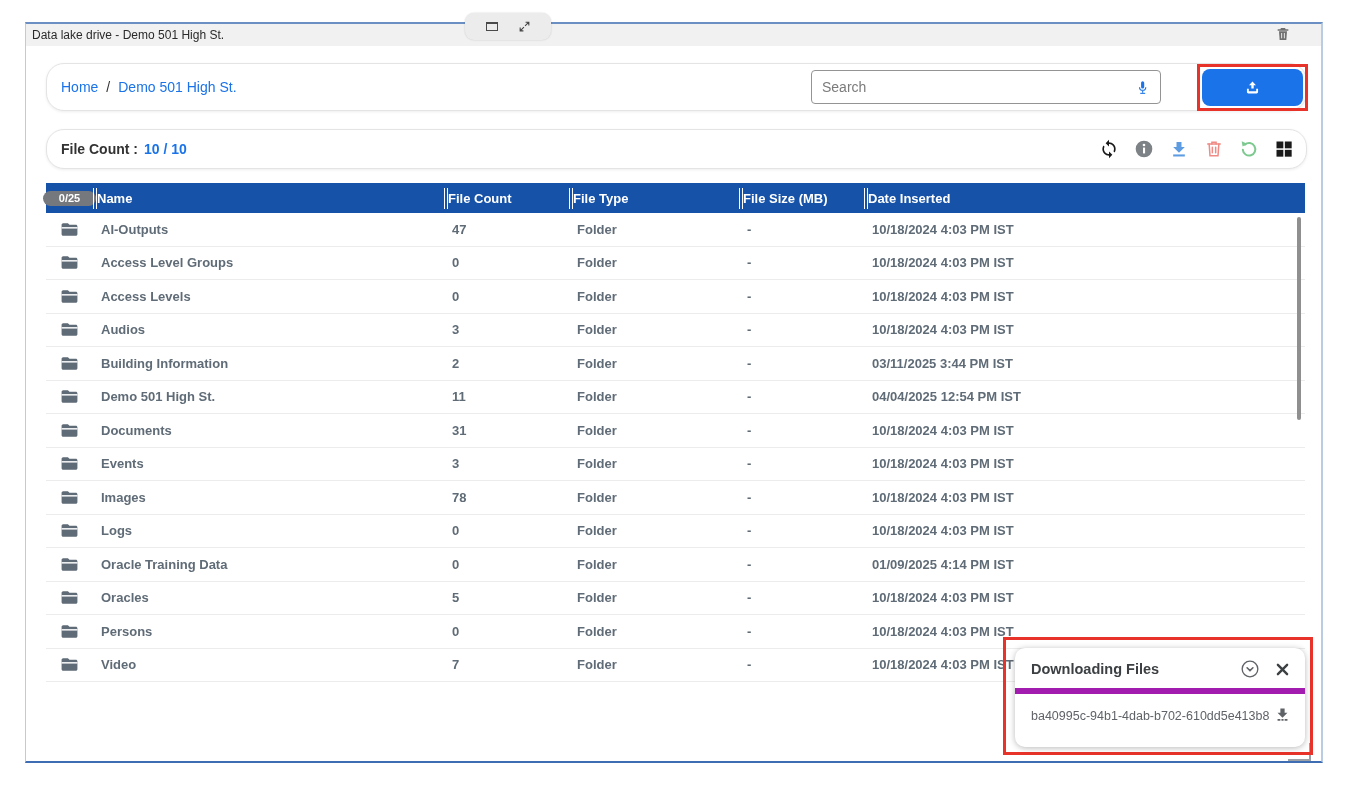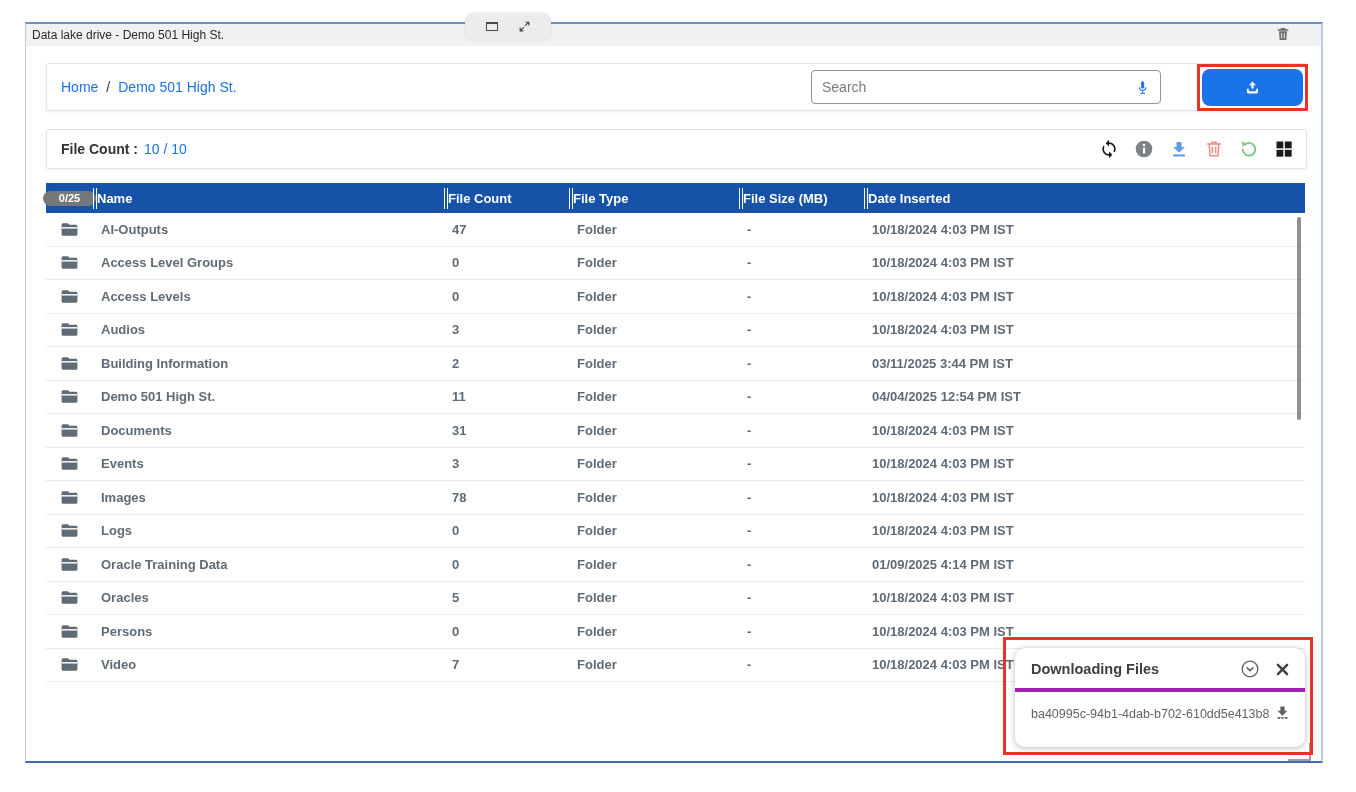--- a/index.html
+++ b/index.html
@@ -14,39 +14,39 @@
   .titlebar { height:22px; background:#f1f1f1; display:flex; align-items:center;
               font-size:12px; color:#2a2a2a; padding-left:6px; position:relative; }
   .titlebar .win-trash { position:absolute; right:30px; top:2px; width:16px; height:16px; cursor:pointer; }
 
   .tab-controls { position:absolute; left:465px; top:13px; width:86px; height:27px; background:#ececec;
                   border-radius:9px; display:flex; align-items:center; justify-content:center; gap:20px;
                   z-index:6; box-shadow:0 0 2px rgba(0,0,0,.18); }
   .restore-glyph { width:12px; height:9px; border:1px solid #4a4a4a; border-top-width:2px; display:inline-block; background:transparent; }
 
   
-  .card { background:#fff; border:1px solid #e4e4e4; border-radius:3px; box-shadow:0 1px 3px rgba(0,0,0,.07);justify-content:center; }
+  .card { background:#fff; border:1px solid #e4e4e4; border-radius:18px; box-shadow:0 1px 3px rgba(0,0,0,.07);justify-content:center; }
 
   .breadcrumb-card { margin:17px 14px 0 20px; height:48px; display:flex; align-items:center; padding:0 0 0 14px; }
   .breadcrumb { display:flex; align-items:center; gap:8px; font-size:14px; }
   .crumb-link { color:#1a73e8; text-decoration:none; cursor:pointer; }
   .crumb-sep { color:#333; }
 
   .search-box { margin-left:auto; width:350px; height:34px; border:1px solid #949494; border-radius:4px;
                 display:flex; align-items:center; padding:0 9px 0 10px; background:#fff; }
   .search-box input { border:none; outline:none; flex:1; font-size:14px; color:#444; font-family:inherit; }
   .search-box input::placeholder { color:#7b7b7b; }
 
   .upload-hl { margin-left:36px; margin-right:-2px; border:3px solid #e8332a; padding:2px; }
   .upload-btn { width:101px; height:37px; background:#1a73e8; border:none; border-radius:8px;
                 display:flex; align-items:center; justify-content:center; cursor:pointer; }
 
   .filecount-card { margin:18px 14px 0 20px; height:40px; display:flex; align-items:center; padding:0 12px 0 14px; }
   .fc-label { font-size:14px; font-weight:bold; color:#333; }
-  .fc-value { font-size:14px; font-weight:normal; color:#1a73e8; margin-left:6px; }
+  .fc-value { font-size:14px; font-weight:bold; color:#1a73e8; margin-left:6px; }
   .fc-icons { margin-left:auto; display:flex; align-items:center; gap:15px; }
   .fc-icons .tool { width:20px; height:20px; cursor:pointer; display:flex; }
 
   
   .table-wrap { margin:14px 16px 0 20px; position:relative; }
   .grid-row { display:grid; grid-template-columns:47px 351px 125px 170px 125px 1fr; align-items:center; }
   .thead { background:#1552a8; height:30px; color:#fff; font-size:13px; font-weight:bold; }
   .th { border-left:4px double #fff; height:21px; line-height:21px; white-space:nowrap; }
   .sel-badge { justify-self:center; background:#75797d; color:#fff; font-size:11px; font-weight:bold;
                border-radius:9px; padding:2px 16px; line-height:1; }
@@ -54,21 +54,21 @@
   .cell { padding-left:8px; white-space:nowrap; overflow:hidden; }
   .icon-cell { display:flex; justify-content:center; }
 
   .vscroll { position:absolute; right:4px; top:32px; width:4px; height:468px; }
   .vscroll .thumb { position:absolute; top:2px; left:0; width:4px; height:203px; background:#8f8f8f; border-radius:2px; cursor:pointer; }
 
   
   .popup-hl { position:absolute; left:1003px; top:637px; width:310px; height:118px; border:3px solid #e8332a; z-index:10; }
   .popup-card { position:absolute; left:9px; top:8px; width:290px; height:99px; background:#fff; border-radius:10px;
                 box-shadow:0 1px 6px rgba(0,0,0,.28); }
-  .popup-head { display:flex; align-items:center; padding:11px 14px 9px 16px; border-bottom:4px solid #a21caf; }
+  .popup-head { display:flex; align-items:center; padding:11px 14px 9px 16px; border-bottom:6px solid #a21caf; }
   .popup-title { font-size:14.5px; font-weight:bold; color:#3c4043; flex:1; }
   .popup-head .pi { cursor:pointer; display:flex; }
   .popup-row { display:flex; align-items:flex-end; padding:12px 14px 0 16px; }
   .popup-file { font-size:12.5px; color:#5f6368; flex:1; }
 
   .resize-corner { position:absolute; left:1288px; top:743px; width:23px; height:18px;
                    border-right:2px solid #9aa0a6; border-bottom:2px solid #9aa0a6; cursor:nwse-resize; }
 </style>
 </head>
 <body>

